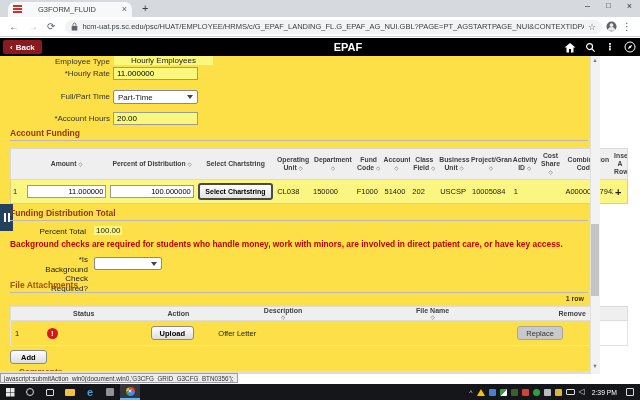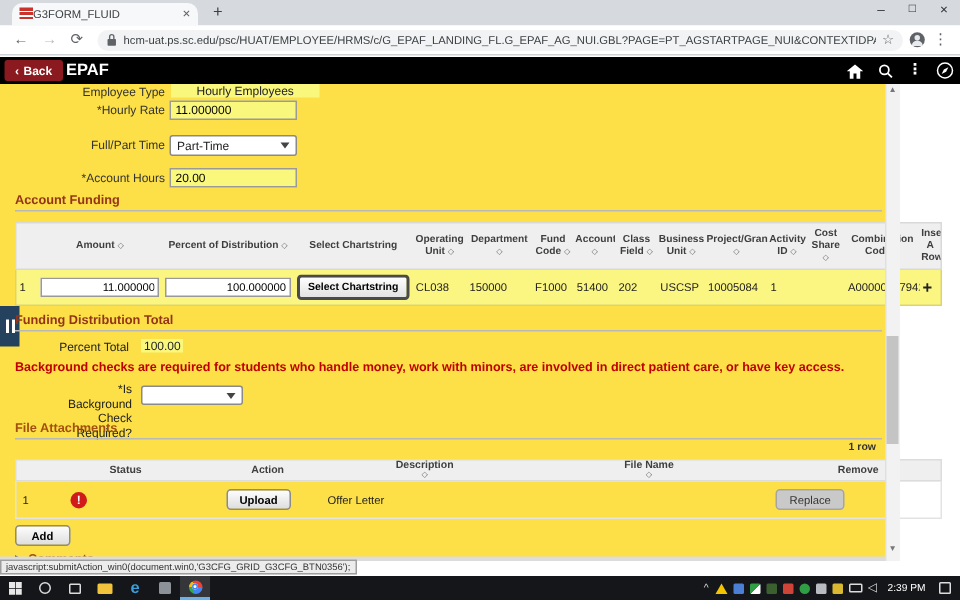--- a/index.html
+++ b/index.html
@@ -3,42 +3,42 @@
 <meta charset="utf-8">
 <style>
   *{margin:0;padding:0;box-sizing:border-box;}
   html,body{width:640px;height:400px;overflow:hidden;}
   .screen{position:relative;width:640px;height:400px;background:#fff;
     font-family:"Liberation Sans","DejaVu Sans",sans-serif;overflow:hidden;}
 
   
   .tabstrip{position:absolute;top:0;left:0;right:0;height:17px;background:#d6d9dd;}
   .tab{position:absolute;left:8px;top:2px;width:124px;height:15px;background:#f7f8f9;
-    border-radius:7px 7px 0 0;display:flex;align-items:center;padding:0 5px;gap:0;}
+    border-radius:7px 7px 0 0;display:flex;align-items:center;padding:0 5px;gap:16px;}
   .favicon{width:9px;height:9px;flex:0 0 9px;
     background:linear-gradient(#c9332b 2px,#fff 2px,#fff 3px,#c9332b 3px,#c9332b 5px,#fff 5px,#fff 6px,#c9332b 6px,#c9332b 8px,#fff 8px);}
   .tab-title{font-size:7.5px;color:#3c4043;flex:1;overflow:hidden;white-space:nowrap;}
   .tab-close{font-size:9px;color:#5f6368;line-height:1;}
   .newtab{position:absolute;left:142px;top:2px;font-size:11px;color:#3c4043;}
   .wincontrols{position:absolute;right:8px;top:1px;display:flex;gap:16px;font-size:9px;color:#333;}
   .urlrow{position:absolute;top:17px;left:0;right:0;height:20px;background:#fff;
     border-bottom:1px solid #cfd2d6;display:flex;align-items:center;}
   .nav-ic{font-size:10px;color:#5f6368;margin-left:9px;line-height:1;}
   .nav-ic.fwd{color:#b8bbbe;}
   .urlfield{flex:1;height:14px;background:#f1f3f4;border-radius:7px;margin:0 4px 0 10px;
     display:flex;align-items:center;padding:0 6px;gap:4px;min-width:0;}
   .url-text{font-size:7.5px;color:#3c4043;white-space:nowrap;overflow:hidden;flex:1;}
   .star{font-size:9px;color:#5f6368;}
   .menu-dots{font-size:10px;color:#5f6368;margin:0 8px 0 5px;}
 
   
   .appbar{position:absolute;top:38px;left:0;right:0;height:18px;background:#000;}
   .back-btn{position:absolute;left:3px;top:2px;height:14px;background:#8a1a1f;border-radius:2px;
     color:#fff;font-size:8px;font-weight:bold;display:flex;align-items:center;padding:0 7px;gap:3px;}
-  .app-title{position:absolute;left:4px;right:0;top:3px;text-align:left;color:#fff;font-weight:bold;font-size:11px;margin-left:40px;}
+  .app-title{position:absolute;left:16px;right:0;top:3px;text-align:center;color:#fff;font-weight:bold;font-size:11px;margin-left:40px;}
   .appbar-icons{position:absolute;right:4px;top:3px;display:flex;gap:9px;align-items:center;}
   .dots-w{color:#fff;font-size:10px;font-weight:bold;line-height:1;}
 
   
   .content{position:absolute;top:56px;left:0;width:600px;height:318px;background:#fde047;font-size:8px;color:#222;}
   .flabel{position:absolute;width:110px;text-align:right;font-size:8px;color:#333;}
   .hl-text{position:absolute;left:114px;background:#faf77d;padding:0 17px;font-size:8px;color:#222;}
   .yin{position:absolute;left:113px;width:85px;height:13px;background:#faf77d;border:1px solid #9a9a9a;
     font-size:8px;padding:0 3px;font-family:inherit;color:#000;}
   .selectbox{position:absolute;left:113px;width:85px;height:14px;border:1px solid #8a8a8a;border-radius:2px;

